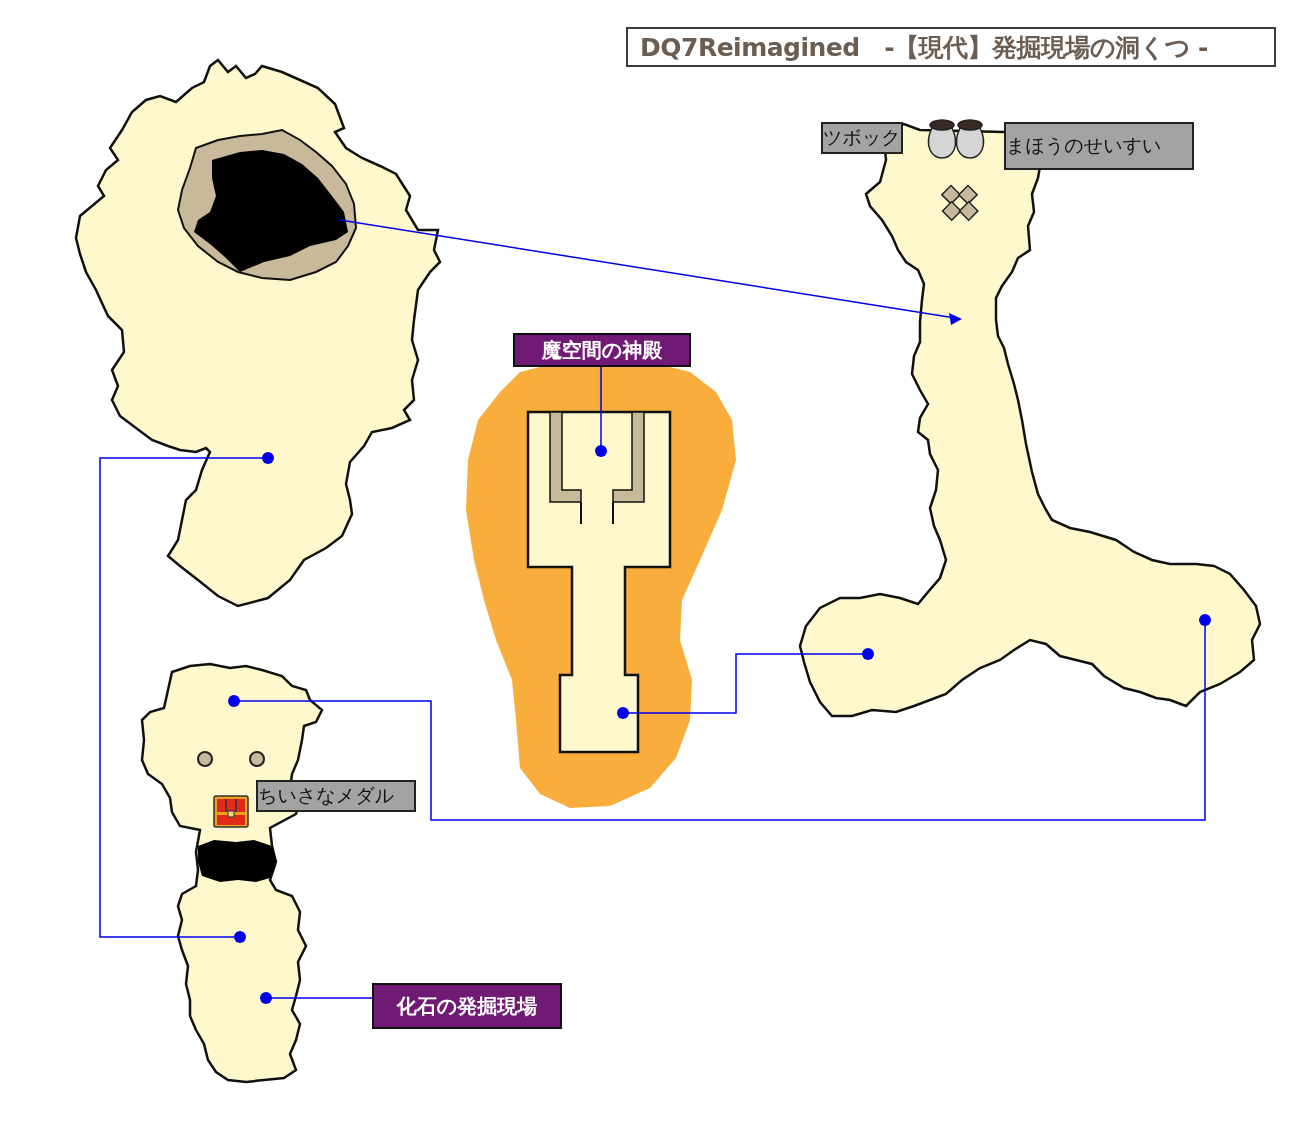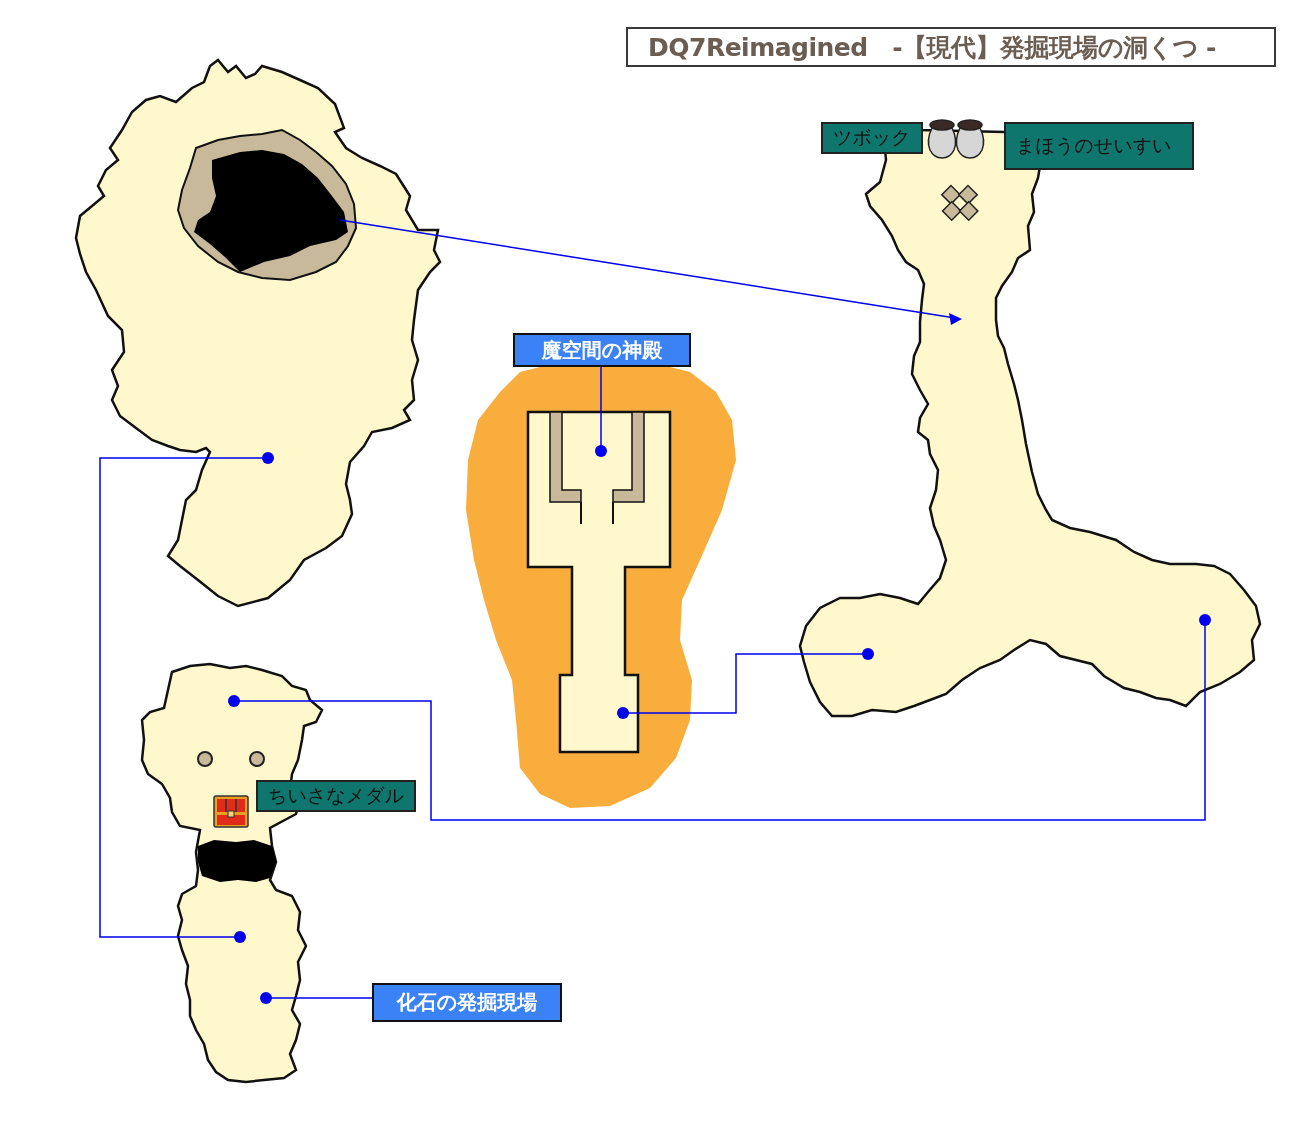--- a/index.html
+++ b/index.html
@@ -1,20 +1,20 @@
 <!DOCTYPE html>
 <html><head>
 <meta charset="utf-8">
 <style>
   html, body { margin:0; padding:0; background:#ffffff; }
   body { width:1300px; height:1127px; position:relative; overflow:hidden; font-family:"DejaVu Sans","Liberation Sans",sans-serif; }
   #map { position:absolute; left:0; top:0; width:1300px; height:1127px; }
-  .title-box { position:absolute; left:626px; top:27px; width:650px; height:40px; border:2px solid #3a3a3a; background:#fff; box-sizing:border-box; display:flex; align-items:center; padding-left:20px; color:#6b5d52; font-weight:bold; font-size:25px; white-space:nowrap; letter-spacing:-0.5px; }
-  .label { position:absolute; background:#0f766e; border:2px solid #222; box-sizing:border-box; font-size:19px; color:#111; display:flex; align-items:center; padding:0 10px; white-space:nowrap; }
-  .place { position:absolute; background:#3b82f6; border:2px solid #111; box-sizing:border-box; font-size:20px; color:#fff; font-weight:bold; display:flex; align-items:center; justify-content:center; white-space:nowrap; }
+  .title-box { position:absolute; left:626px; top:27px; width:650px; height:40px; border:2px solid #3a3a3a; background:#fff; box-sizing:border-box; display:flex; align-items:center; padding-left:12px; color:#6b5d52; font-weight:bold; font-size:25px; white-space:nowrap; letter-spacing:-0.5px; }
+  .label { position:absolute; background:#a3a3a3; border:2px solid #222; box-sizing:border-box; font-size:19px; color:#111; display:flex; align-items:center; padding:0 0; white-space:nowrap; }
+  .place { position:absolute; background:#701a75; border:2px solid #111; box-sizing:border-box; font-size:20px; color:#fff; font-weight:bold; display:flex; align-items:center; justify-content:center; white-space:nowrap; }
 </style>
 </head>
 <body>
 
 <svg id="map" viewBox="0 0 1300 1127" xmlns="http://www.w3.org/2000/svg">
 
   <g>
     <path fill="#fff8cc" stroke="#111" stroke-width="2.5" d="M218,60 L228,72 L236,66 L246,78 L255,74 L262,66 L282,72 L300,80 L318,88 L335,104 L344,128 L335,132 L346,148 L362,158 L380,166 L396,174 L410,196 L406,210 L418,230 L438,230 L434,250 L440,262 L430,272 L418,290 L414,320 L412,340 L418,360 L412,380 L414,400 L404,410 L410,420 L392,428 L372,432 L364,446 L350,462 L346,484 L350,500 L352,514 L342,536 L326,548 L304,560 L290,580 L268,598 L238,606 L218,596 L198,580 L180,566 L168,556 L178,540 L182,520 L186,500 L196,490 L202,470 L210,452 L206,448 L196,452 L180,450 L168,446 L152,440 L136,428 L120,416 L112,400 L118,386 L112,370 L124,352 L122,330 L108,316 L96,290 L86,272 L80,254 L76,238 L80,216 L92,206 L104,196 L98,186 L106,170 L118,160 L110,148 L122,130 L132,112 L146,100 L160,96 L176,102 L192,88 L204,82 L210,66 Z"></path>
     <path fill="#c8b99a" stroke="#111" stroke-width="2" d="M196,148 L218,140 L240,136 L262,134 L282,130 L300,140 L316,152 L332,166 L346,184 L354,204 L356,228 L348,246 L336,262 L316,272 L290,280 L262,278 L238,272 L218,262 L198,246 L184,228 L178,210 L182,190 L190,168 Z"></path>
     <path fill="#000" d="M212,160 L240,152 L262,150 L284,154 L302,164 L318,178 L332,196 L344,212 L348,232 L336,240 L310,246 L290,256 L264,262 L240,272 L226,258 L210,244 L194,232 L198,220 L210,212 L216,196 L212,178 Z"></path>
@@ -83,17 +83,17 @@
     <circle cx="601" cy="451" r="6"></circle>
     <circle cx="623" cy="713" r="6"></circle>
     <circle cx="868" cy="654" r="6"></circle>
     <circle cx="1205" cy="620" r="6"></circle>
   </g>
 </svg>
 
 <div class="title-box">DQ7Reimagined　-【現代】発掘現場の洞くつ -</div>
 
 <div class="place" style="left:513px;top:333px;width:178px;height:34px;">魔空間の神殿</div>
-<div class="place" style="left:372px;top:983px;width:190px;height:39px;">化石の発掘現場</div>
+<div class="place" style="left:372px;top:983px;width:190px;height:46px;">化石の発掘現場</div>
 
 <div class="label" style="left:821px;top:122px;height:32px;">ツボック</div>
 <div class="label" style="left:1004px;top:122px;width:190px;height:48px;">まほうのせいすい</div>
 <div class="label" style="left:256px;top:780px;width:160px;height:32px;">ちいさなメダル</div>
 
 </body></html>

